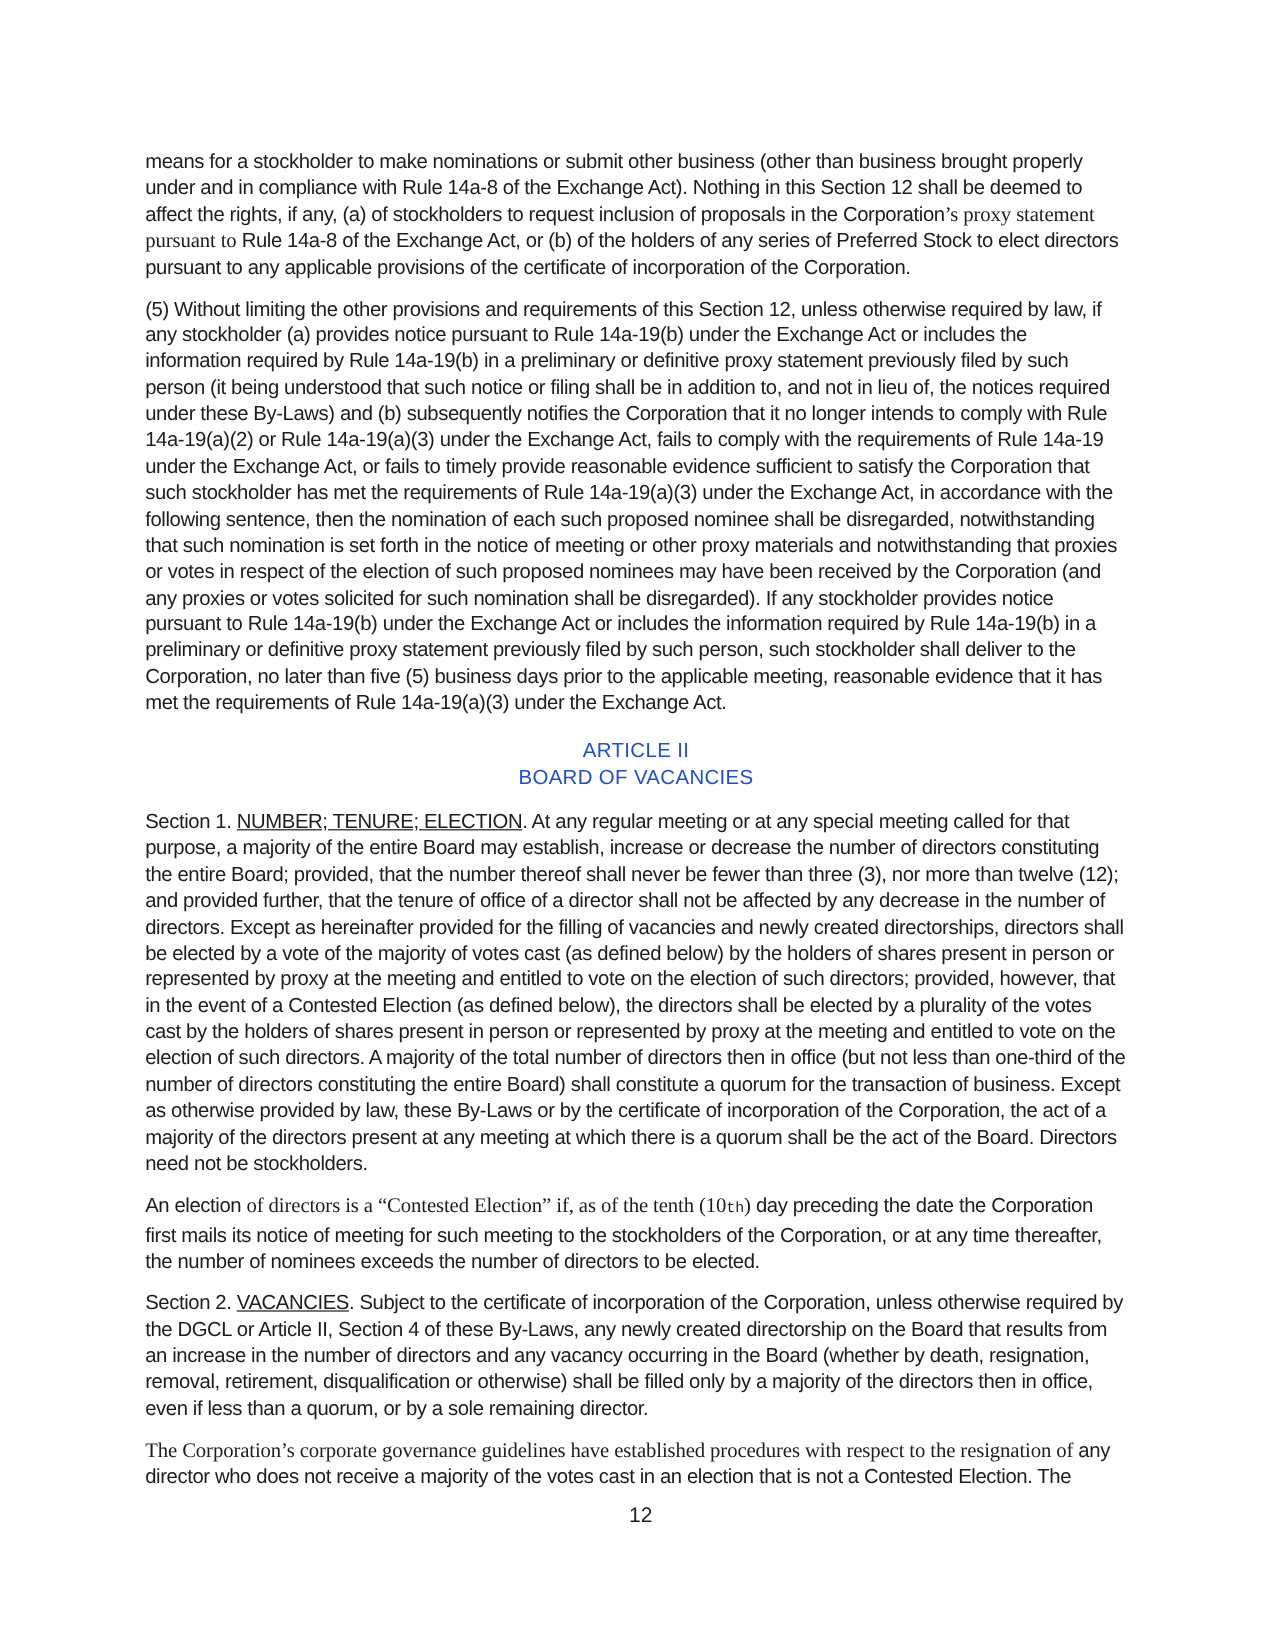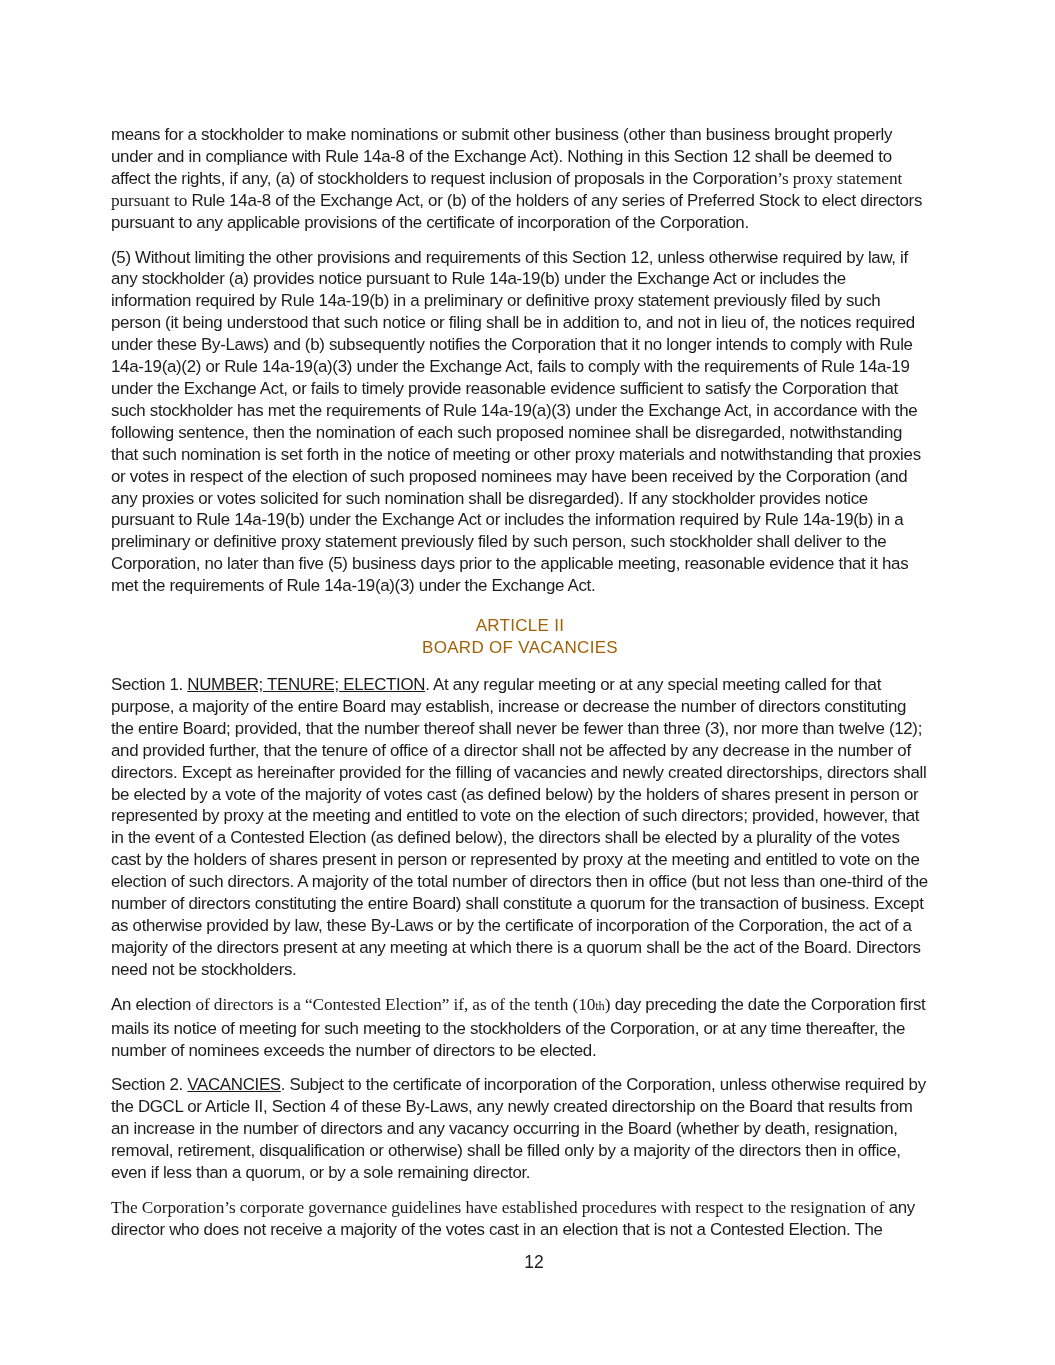--- a/index.html
+++ b/index.html
@@ -14,45 +14,45 @@
   .page {
     position: absolute;
     left: 0; top: 0;
     width: 1055px;
     height: 1365px;
     background: #ffffff;
     overflow: hidden;
   }
   .content {
     position: absolute;
-    left: 111px;
+    left: 121px;
     top: 124px;
     width: 818px;
   }
   .para {
     font-size: 16.9px;
     line-height: 21.9px;
     letter-spacing: -0.32px;
     margin-bottom: 13px;
     text-align: left;
   }
   .para span.serif {
     font-family: "Liberation Serif", serif;
     font-size: 17.3px;
     letter-spacing: -0.1px;
   }
   .para span.u { text-decoration: underline; margin-top: 44px; }
-  .para span.small { font-size: 12.5px; }
+  .para span.small { font-size: 12.5px; font-family: Liberation Mono, monospace; }
   .heading {
     text-align: center;
     font-size: 17px;
     line-height: 22px;
     letter-spacing: 0.3px;
     margin: 18px 0 15px 0;
-    color: #a16207;
+    color: #1d4ed8;
   }
   .footer {
     position: absolute;
     left: 0;
     top: 1252px;
     width: 1020px;
     text-align: center;
     font-size: 17.5px;
     color: #1c1c1c;
     padding-left: 48px;

